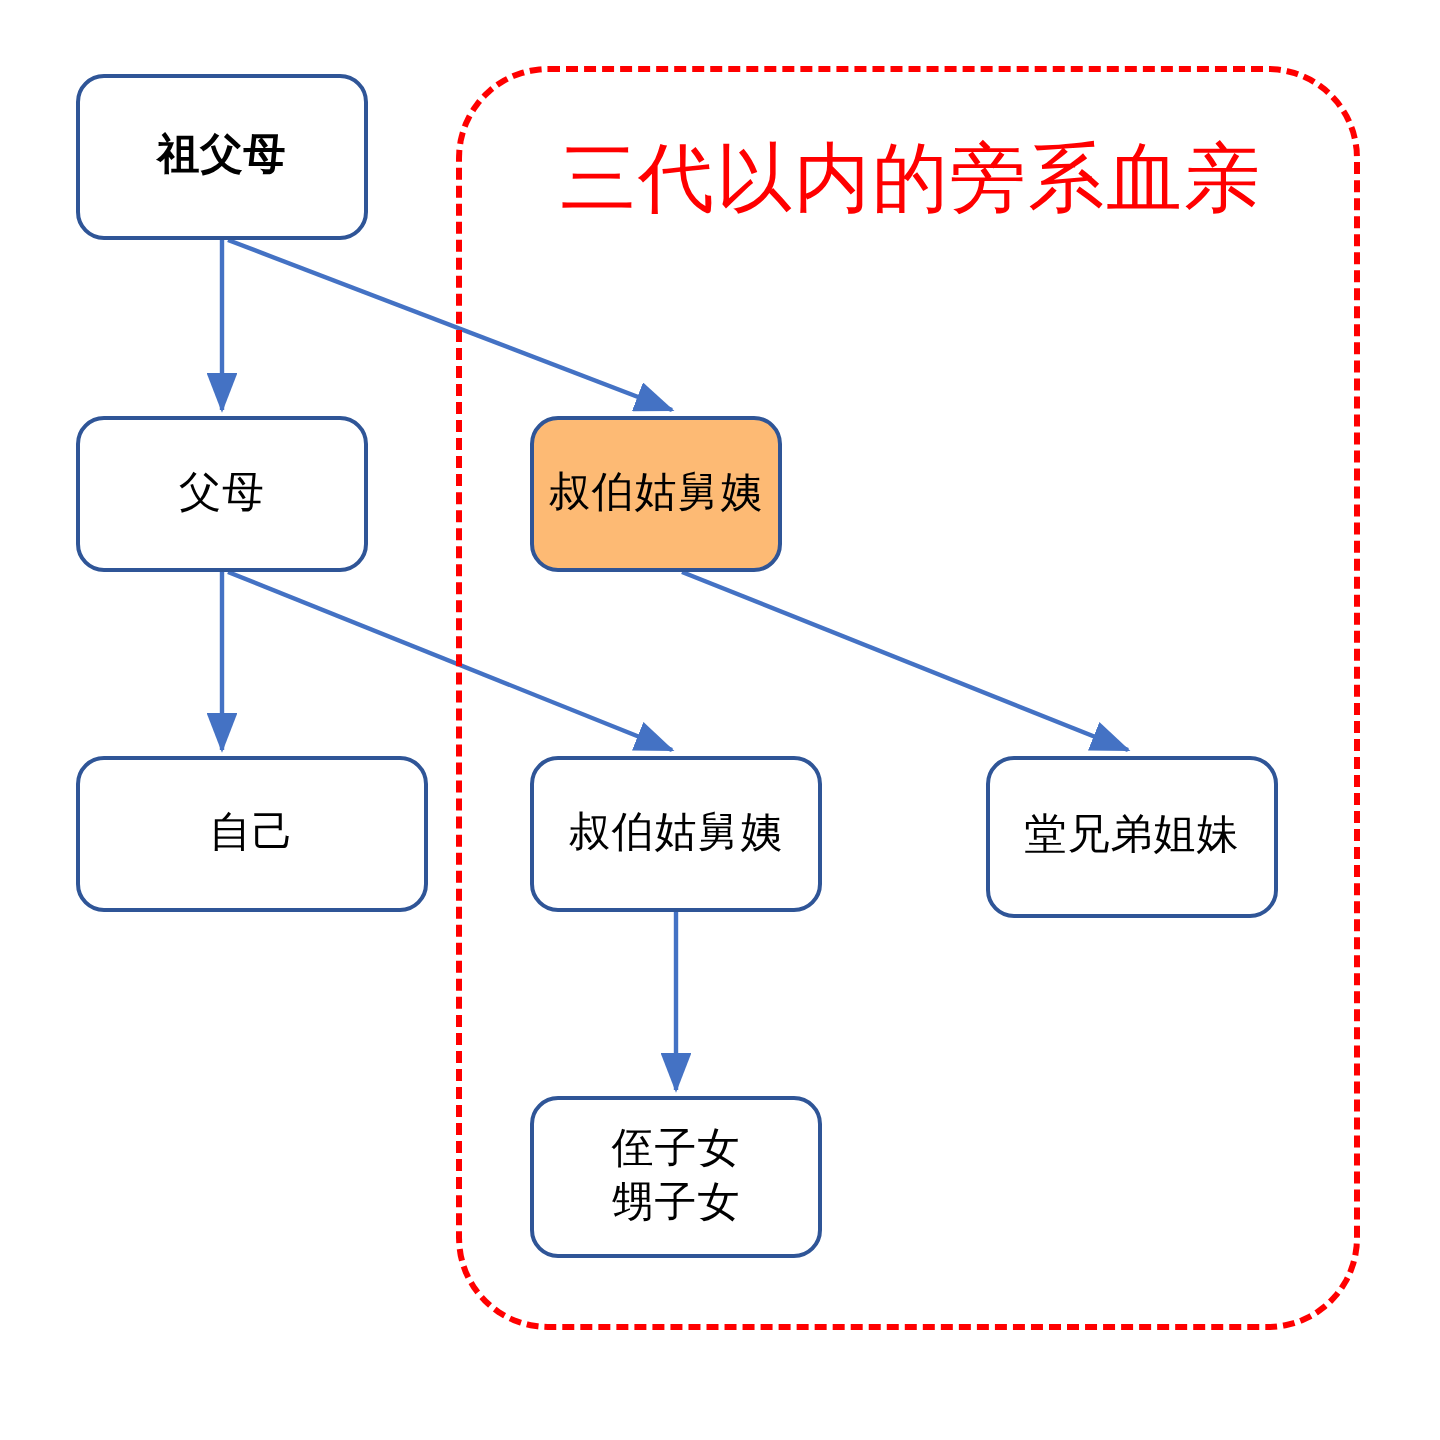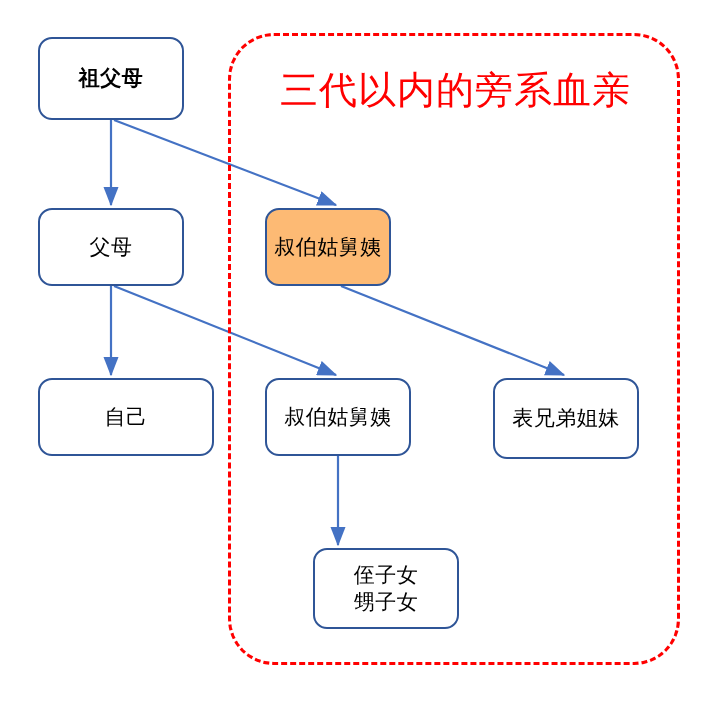--- a/index.html
+++ b/index.html
@@ -98,21 +98,21 @@
       <div class="node" style="left: 265px; top: 208px; width: 126px; height: 78px; border-color: rgb(47, 85, 151); background: #fdba74; color: rgb(0, 0, 0);">
         <span class="ln">叔伯姑舅姨</span>
       </div>
       <div class="node" style="left: 38px; top: 378px; width: 176px; height: 78px; border-color: rgb(47, 85, 151); background: rgb(255, 255, 255); color: rgb(0, 0, 0);">
         <span class="ln">自己</span>
       </div>
       <div class="node" style="left: 265px; top: 378px; width: 146px; height: 78px; border-color: rgb(47, 85, 151); background: rgb(255, 255, 255); color: rgb(0, 0, 0);">
         <span class="ln">叔伯姑舅姨</span>
       </div>
       <div class="node" style="left: 493px; top: 378px; width: 146px; height: 81px; border-color: rgb(47, 85, 151); background: rgb(255, 255, 255); color: rgb(0, 0, 0);">
-        <span class="ln">表兄弟姐妹</span>
+        <span class="ln">堂兄弟姐妹</span>
       </div>
-      <div class="node" style="left: 265px; top: 548px; width: 146px; height: 81px; border-color: rgb(47, 85, 151); background: rgb(255, 255, 255); color: rgb(0, 0, 0); margin-left: 48px;">
+      <div class="node" style="left: 265px; top: 548px; width: 146px; height: 81px; border-color: rgb(47, 85, 151); background: rgb(255, 255, 255); color: rgb(0, 0, 0);">
         <span class="ln">侄子女</span>
         <span class="ln">甥子女</span>
       </div>
     </div>
 
 </div>
 
 </body></html>

